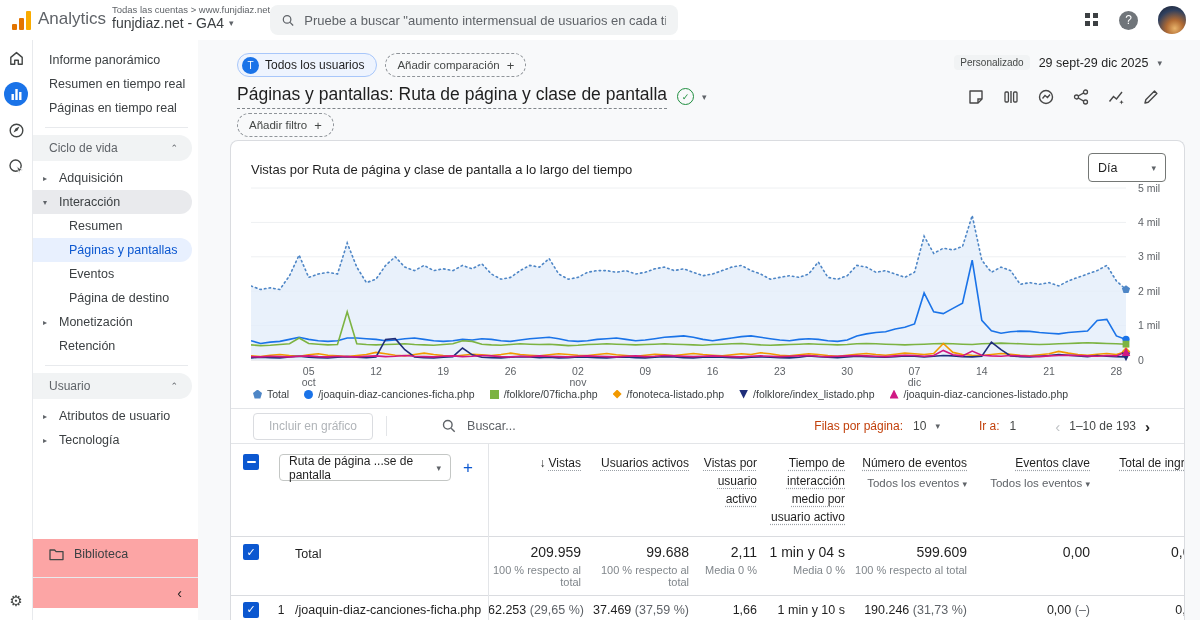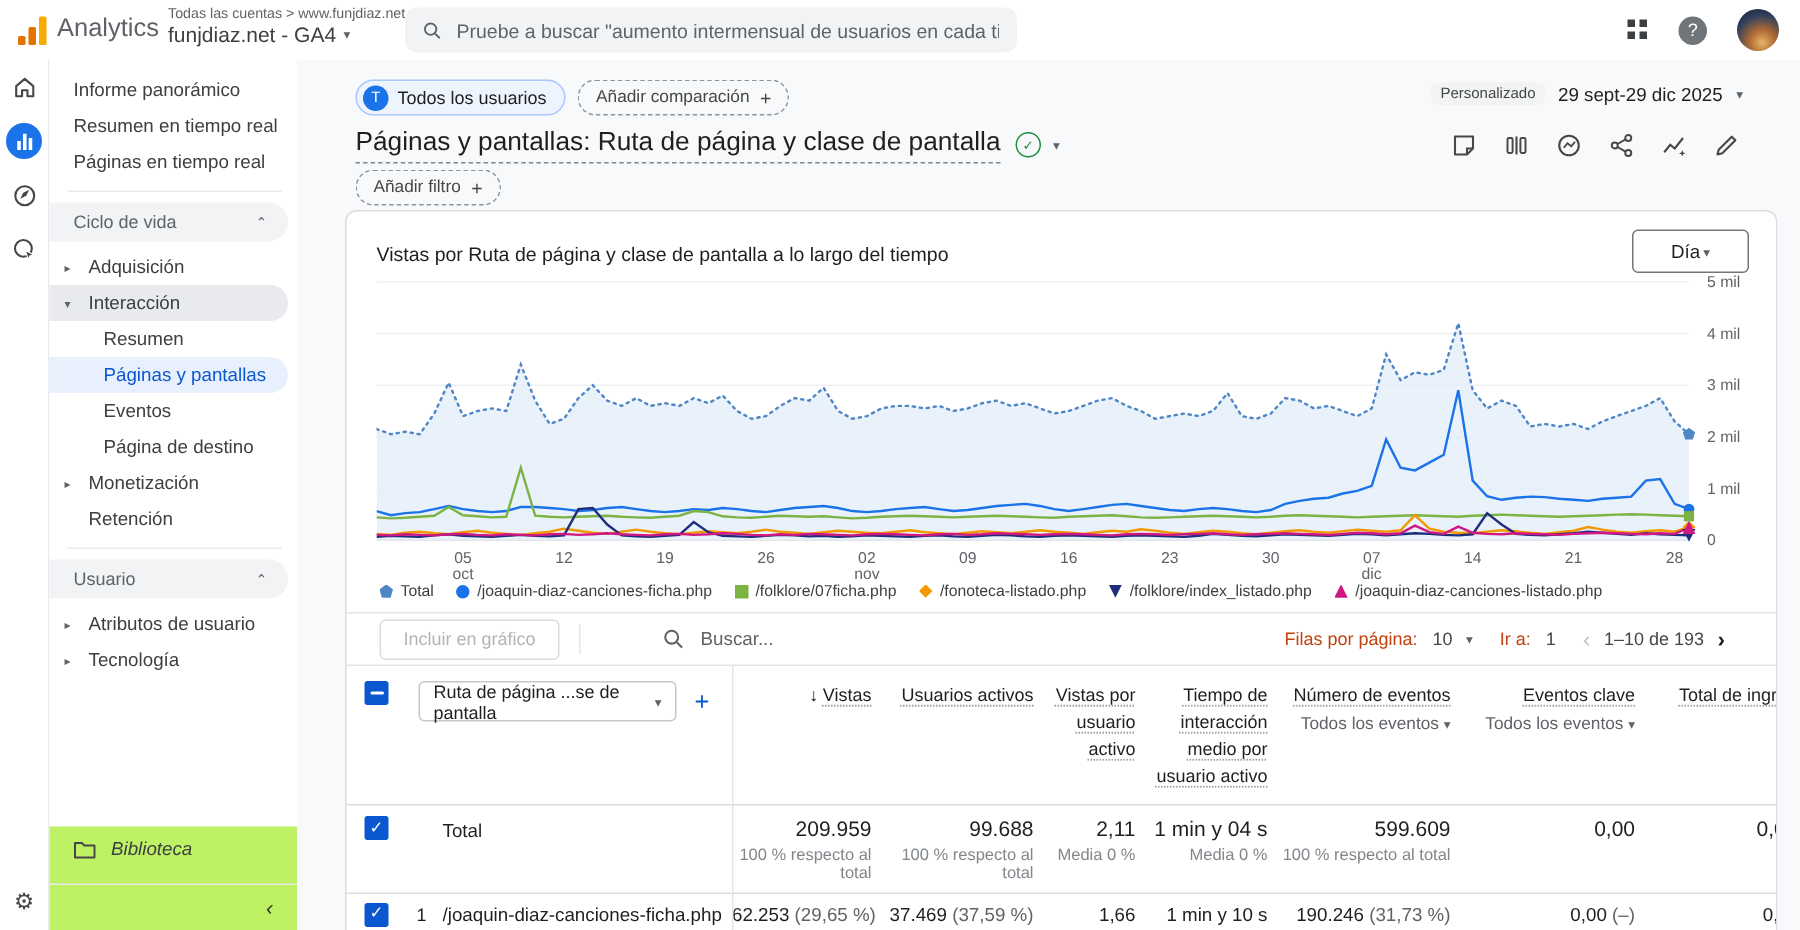--- a/index.html
+++ b/index.html
@@ -36,21 +36,21 @@
   .nav-row.link{padding-left:16px;}
   .nav-row.parent{padding-left:26px;}
   .nav-row.child{padding-left:36px;}
   .nav-row .arrow{position:absolute;left:10px;font-size:8px;color:#5f6368;}
   .nav-row.hl{background:#e9eaed;border-radius:0 14px 14px 0;}
   .nav-row.sel{background:#e8f0fe;border-radius:0 14px 14px 0;color:#0b57d0;}
   .nav-row.section{height:26px;background:#f1f3f4;border-radius:0 14px 14px 0;color:#5f6368;font-size:12px;
                    margin:5px 6px 5px 0;justify-content:space-between;padding:0 14px 0 16px;}
   .nav-div{height:1px;background:#e8eaed;margin:7px 10px 7px 12px;}
   .chev-up{font-size:9px;color:#5f6368;}
-  .nav-bottom{position:absolute;bottom:0;left:0;right:0;background:#bef264;font-style:italic;}
+  .nav-bottom{position:absolute;bottom:12px;left:0;right:0;background:#fca5a5;}
   .lib-row{height:30px;display:flex;align-items:center;gap:10px;padding-left:16px;color:#3c4043;}
   .collapse-row{border-top:1px solid #e8eaed;height:30px;display:flex;align-items:center;justify-content:flex-end;padding-right:16px;margin-top:8px;}
   .collapse-ic{font-size:14px;color:#1f1f1f;}
   
   .main{position:absolute;left:198px;top:40px;right:0;bottom:0;background:#f8f9fa;overflow:hidden;}
   .chips-row{position:absolute;left:39px;top:13px;display:flex;gap:8px;align-items:center;}
   .seg-chip{height:24px;border:1px solid #a8c7fa;border-radius:13px;background:#eef4fe;display:flex;align-items:center;
             gap:6px;padding:0 12px 0 4px;font-size:12px;color:#1f1f1f;box-sizing:border-box;}
   .seg-avatar{width:17px;height:17px;border-radius:50%;background:#1a73e8;color:#fff;font-size:10px;
               display:flex;align-items:center;justify-content:center;}
@@ -66,34 +66,34 @@
                display:flex;align-items:center;justify-content:center;margin-left:2px;}
   .actions-row{position:absolute;right:40px;top:48px;display:flex;gap:17px;align-items:center;}
   .actions-row svg{display:block;}
   .filter-row{position:absolute;left:39px;top:73px;}
   
   .card{position:absolute;left:32px;top:100px;width:955px;height:600px;background:#fff;border:1px solid #dadce0;
         border-bottom:none;border-radius:8px 8px 0 0;box-sizing:border-box;overflow:hidden;}
   .chart-head{display:flex;justify-content:space-between;align-items:flex-start;padding:12px 18px 0 20px;}
   .chart-title{font-size:13px;color:#1f1f1f;padding-top:9px;}
   .day-select{width:78px;height:29px;border:1px solid #747775;border-radius:4px;display:flex;align-items:center;
-              justify-content:space-between;padding:0 25px;font-size:12.5px;color:#1f1f1f;box-sizing:border-box;}
+              justify-content:space-between;padding:0 9px;font-size:12.5px;color:#1f1f1f;box-sizing:border-box;}
   #chart-svg{display:block;margin:0 0 0 20px;}
   .legend{display:flex;gap:15px;padding:0 0 8px 22px;font-size:10.5px;color:#3c4043;align-items:center;}
   .legend .it{display:flex;align-items:center;gap:5px;}
   .lg-m{width:9px;height:9px;display:inline-block;flex:none;}
   
   .tbl-toolbar{border-top:1px solid #e3e5e8;height:34px;display:flex;align-items:center;position:relative;padding-left:22px;gap:37px;}
   .include-btn{border:1px solid #dadce0;border-radius:4px;height:25px;padding:0 15px;font-size:12px;color:#b0b4b8;
                display:flex;align-items:center;background:#fff;}
   .tb-div{position:absolute;left:155px;top:7px;bottom:7px;width:1px;background:#e3e5e8;}
   .search-mini{margin-left:32px;display:flex;gap:11px;align-items:center;font-size:12.5px;color:#5f6368;}
   .pag{position:absolute;right:34px;top:0;bottom:0;display:flex;align-items:center;font-size:12px;color:#444746;}
   .pag .lab{color:#c2410c;}
-  .pag .sp10{margin-left:10px;} .pag .sp24{margin-left:18px;} .pag .sp8{margin-left:9px;}
+  .pag .sp10{margin-left:10px;} .pag .sp24{margin-left:39px;} .pag .sp8{margin-left:9px;}
   .pag .chev-dis{color:#c0c3c6;font-size:15px;} .pag .chev-on{color:#1f1f1f;font-size:15px;font-weight:bold;}
   
   .tbl{position:relative;border-top:1px solid #e3e5e8;}
   .vline{position:absolute;left:257px;top:0;bottom:0;width:1px;background:#e3e5e8;}
   .trow{display:grid;grid-template-columns:36px 28px 193px 95px 108px 68px 88px 122px 123px 120px;align-items:center;}
   .thead{align-items:start;border-bottom:1px solid #dadce0;padding:10px 0 10px 0;min-height:70px;box-sizing:border-box;}
   .cb{width:16px;height:16px;border-radius:2px;background:#0b57d0;display:flex;align-items:center;justify-content:center;
       margin-left:12px;flex:none;}
   .cb .g{color:#fff;font-size:11px;line-height:1;}
   .cb .bar{width:9px;height:2px;background:#fff;border-radius:1px;}

